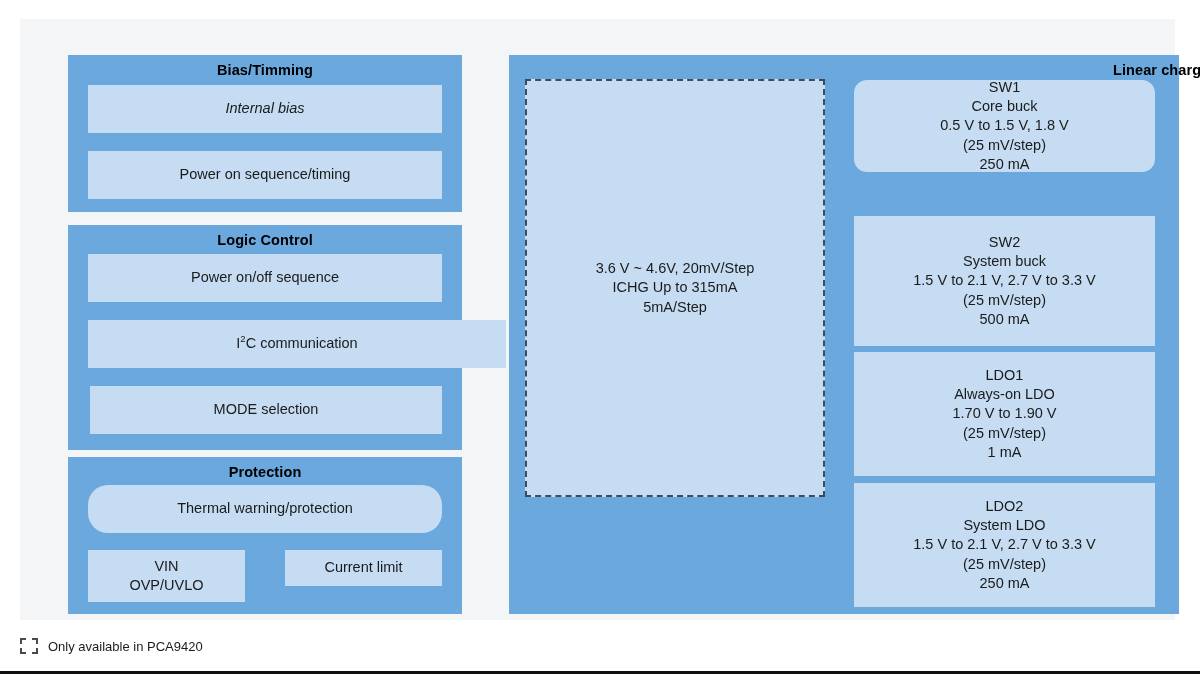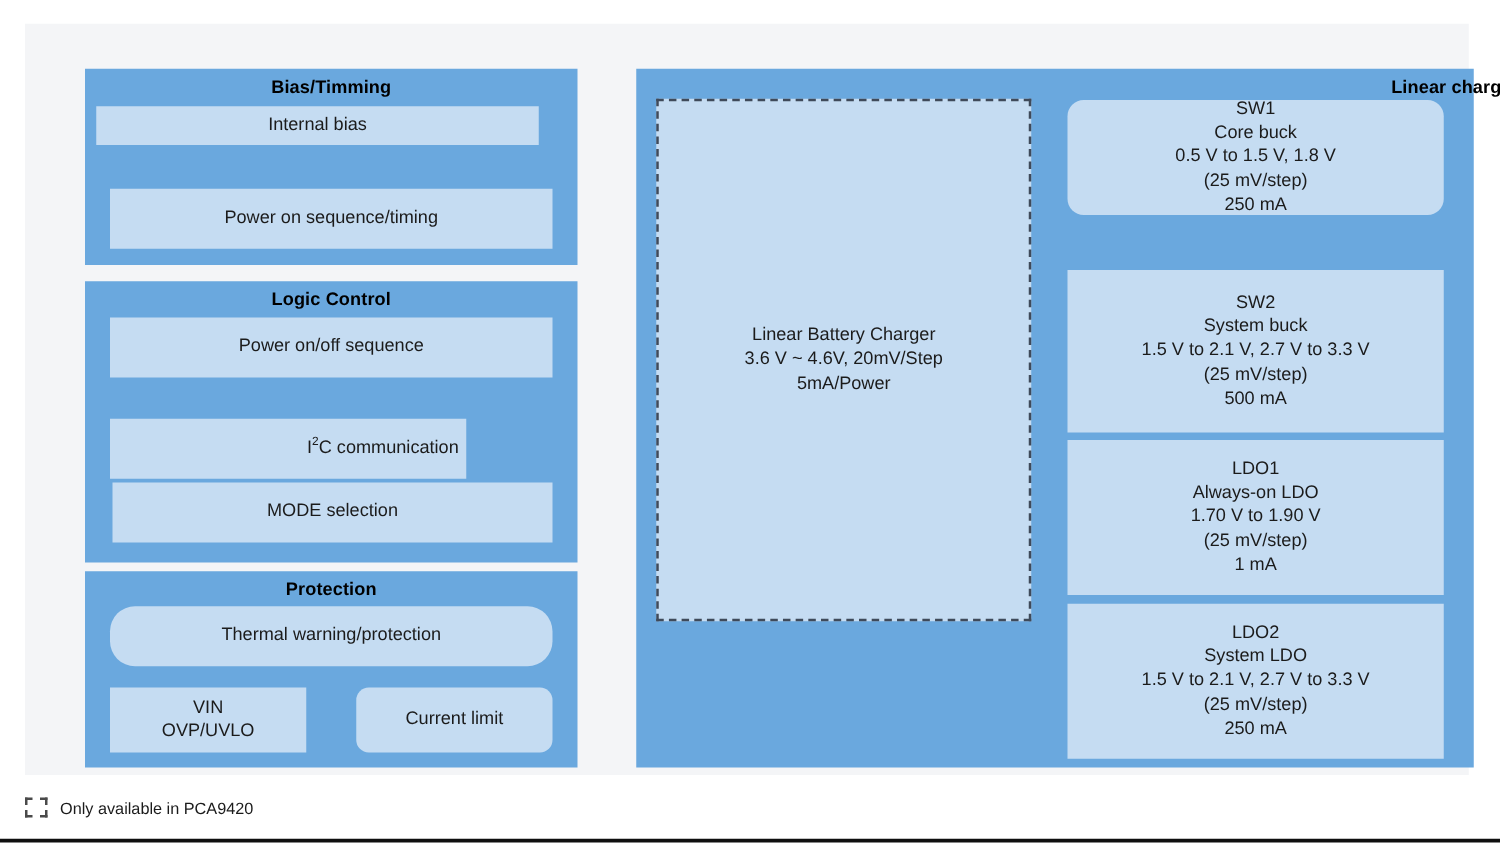--- a/index.html
+++ b/index.html
@@ -78,30 +78,30 @@
 
   
   #panel-bias     { left: 48px;  top: 36px;  width: 394px; height: 157px; }
   #panel-logic    { left: 48px;  top: 206px; width: 394px; height: 225px; }
   #panel-protect  { left: 48px;  top: 438px; width: 394px; height: 157px; }
 
   #panel-bias .panel-title,
   #panel-logic .panel-title,
   #panel-protect .panel-title { padding-top: 8px; }
 
-  #card-internal-bias   { left: 57px;  top: 66px;  width: 354px; height: 31px; }
+  #card-internal-bias   { left: 68px;  top: 66px;  width: 354px; height: 48px; font-style: italic; }
   #card-power-on-seq-t  { left: 68px;  top: 132px; width: 354px; height: 48px; }
 
   #card-power-onoff     { left: 68px;  top: 235px; width: 354px; height: 48px; }
-  #card-i2c             { left: 68px;  top: 316px; width: 285px; height: 48px; text-align: right; }
+  #card-i2c             { left: 68px;  top: 301px; width: 418px; height: 48px; }
   #card-mode            { left: 70px;  top: 367px; width: 352px; height: 48px; }
 
   #card-thermal         { left: 68px;  top: 466px; width: 354px; height: 48px; border-radius: 20px; }
   #card-vin-ovp         { left: 68px;  top: 531px; width: 157px; height: 52px; }
-  #card-current-limit   { left: 265px; top: 531px; width: 157px; height: 52px; border-radius: 10px; }
+  #card-current-limit   { left: 265px; top: 531px; width: 157px; height: 36px; }
 
   
   #panel-right { left: 489px; top: 36px; width: 670px; height: 559px; }
   #title-linear-charger {
     position: absolute; left: 505px; top: 8px; width: 300px;
   }
 
   #card-linear-charger { left: 505px; top: 60px;  width: 300px; height: 418px; }
   #card-ntc            { left: 505px; top: 492px; width: 300px; height: 90px; }
 
@@ -191,23 +191,23 @@
       </div>
     </div>
 
     <div class="panel" id="panel-right">
       <div class="panel-title" id="title-linear-charger">Linear charger</div>
 
     </div>
 
     <div class="card dashed" id="card-linear-charger">
       <div class="lines">
-        <div>Linear Battery Charger</div>
         <div>3.6 V ~ 4.6V, 20mV/Step</div>
-        <div>5mA/Power</div>
+        <div>ICHG Up to 315mA</div>
+        <div>5mA/Step</div>
       </div>
     </div>
 
     <div class="card" id="card-sw1">
       <div class="lines">
         <div>SW1</div>
         <div>Core buck</div>
         <div>0.5 V to 1.5 V, 1.8 V</div>
         <div>(25 mV/step)</div>
         <div>250 mA</div>

